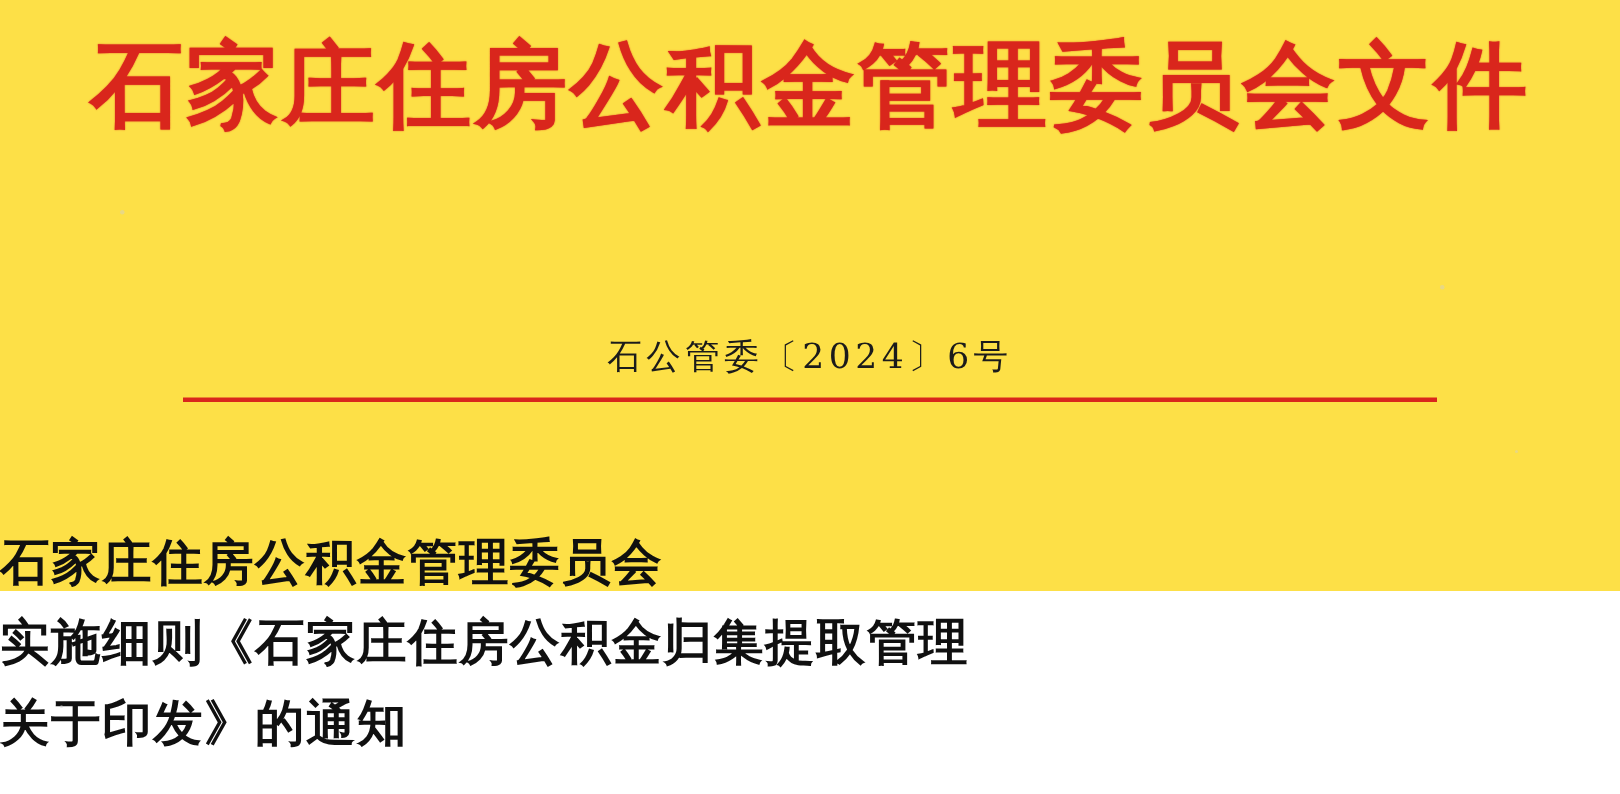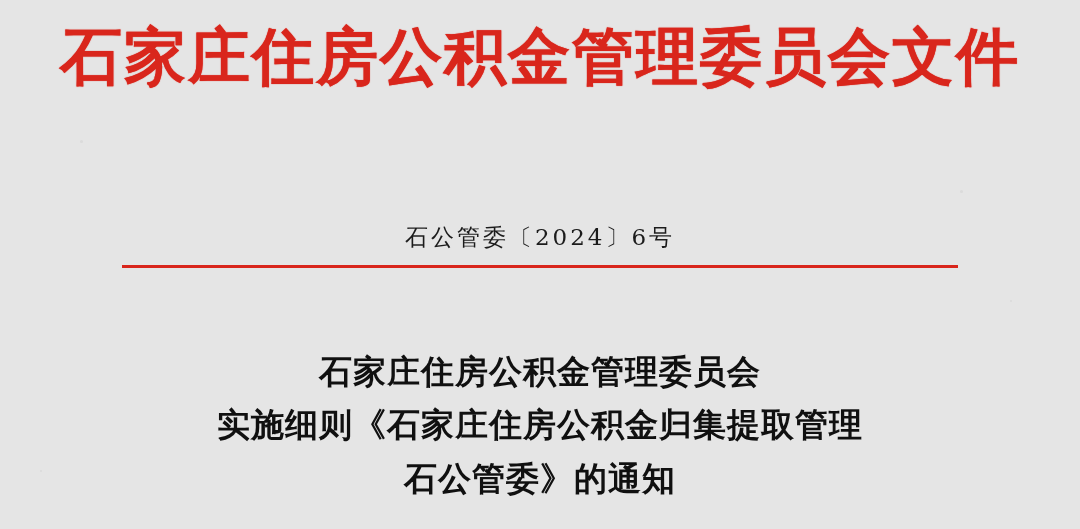--- a/index.html
+++ b/index.html
@@ -9,22 +9,22 @@
   body {
     width: 1080px;
     height: 529px;
     background: #ffffff;
     font-family: "Liberation Serif", "DejaVu Serif", serif;
     overflow: hidden;
   }
   .page {
     position: relative;
     width: 1080px;
-    height: 529px;
-    background: #e5e5e5;
+    height: 394px;
+    background: #fde047;
     box-sizing: border-box;
   }
 
   
   .masthead {
     position: absolute;
     top: 18px;
     left: 0;
     width: 1080px;
     text-align: center;
@@ -61,23 +61,22 @@
     height: 3px;
     background: #d9261c;
   }
 
   
   .title-block {
     position: absolute;
     top: 348px;
     left: 0;
     width: 1080px;
-    text-align: center;
     color: #101010;
-    font-family: Liberation Mono, monospace;
+    font-family: Liberation Sans, sans-serif;
     font-weight: bold;
     font-size: 33px;
     line-height: 1.62;
     letter-spacing: 1px;
   }
   .title-line {
     display: block;
     white-space: nowrap;
   }
 
@@ -96,21 +95,21 @@
 
   <div class="masthead">石家庄住房公积金管理委员会文件</div>
 
   <div class="doc-number">石公管委〔2024〕6号</div>
 
   <div class="red-rule"></div>
 
   <div class="title-block">
     <span class="title-line">石家庄住房公积金管理委员会</span>
     <span class="title-line">实施细则《石家庄住房公积金归集提取管理</span>
-    <span class="title-line">石公管委》的通知</span>
+    <span class="title-line">关于印发》的通知</span>
   </div>
 
   <div class="speckle" style="top:140px; left:80px; width:3px; height:3px;"></div>
   <div class="speckle" style="top:300px; left:1010px; width:2px; height:2px;"></div>
   <div class="speckle" style="top:470px; left:40px; width:2px; height:2px;"></div>
   <div class="speckle" style="top:190px; left:960px; width:3px; height:3px;"></div>
 
 </div>
 
 </body></html>

